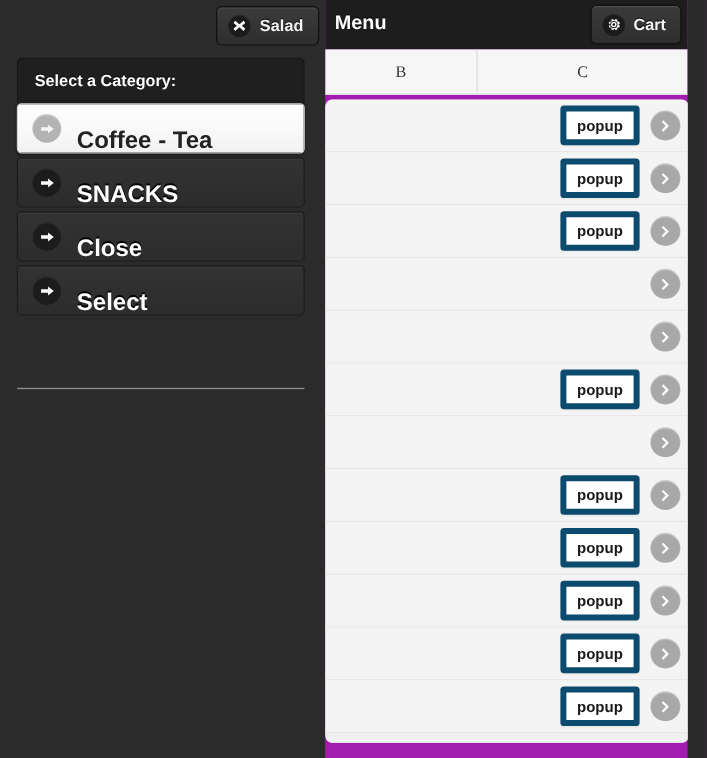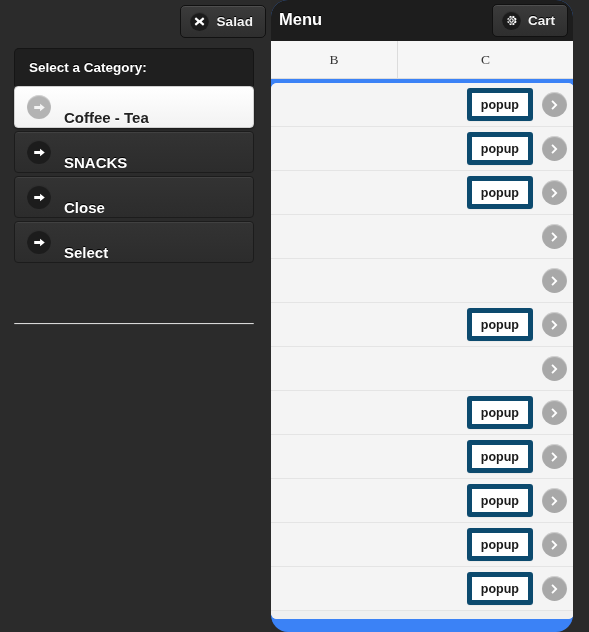--- a/index.html
+++ b/index.html
@@ -99,21 +99,21 @@
     box-sizing: border-box;
     border-radius: 4px;
     cursor: pointer;
     background: linear-gradient(#333333, #2c2c2c);
     border: 1px solid #1c1c1c;
     box-shadow: inset 0 1px 0 rgba(255,255,255,0.07);
   }
   .category-item:first-child { margin-top: 0; }
   .category-item .cat-label {
     color: #ffffff;
-    font-size: 15px;
+    font-size: 20px;
     font-weight: bold;
     text-shadow: 0 -1px 0 #000;
     margin-left: 13px;
     margin-top: 20px;
   }
   .category-item.selected {
     background: linear-gradient(#ffffff, #f2f2f2);
     border: 1px solid #d0d0d0;
     box-shadow: 0 1px 2px rgba(0,0,0,0.45);
   }
@@ -144,23 +144,22 @@
     border-bottom: 1px solid #3a3a3a;
     border-radius: 2px;
   }
 
   
   .right-panel {
     position: absolute;
     left: 271px; top: 0;
     width: 302px;
     height: 632px;
-    background: #3b82f6;
+    background: #a21caf;
     overflow: hidden;
-    border-radius: 17px;
   }
   .right-header {
     position: relative;
     height: 41px;
     background: #1d1d1d;
   }
   .menu-title {
     position: absolute;
     left: 8px; top: 10px;
     color: #ffffff;

